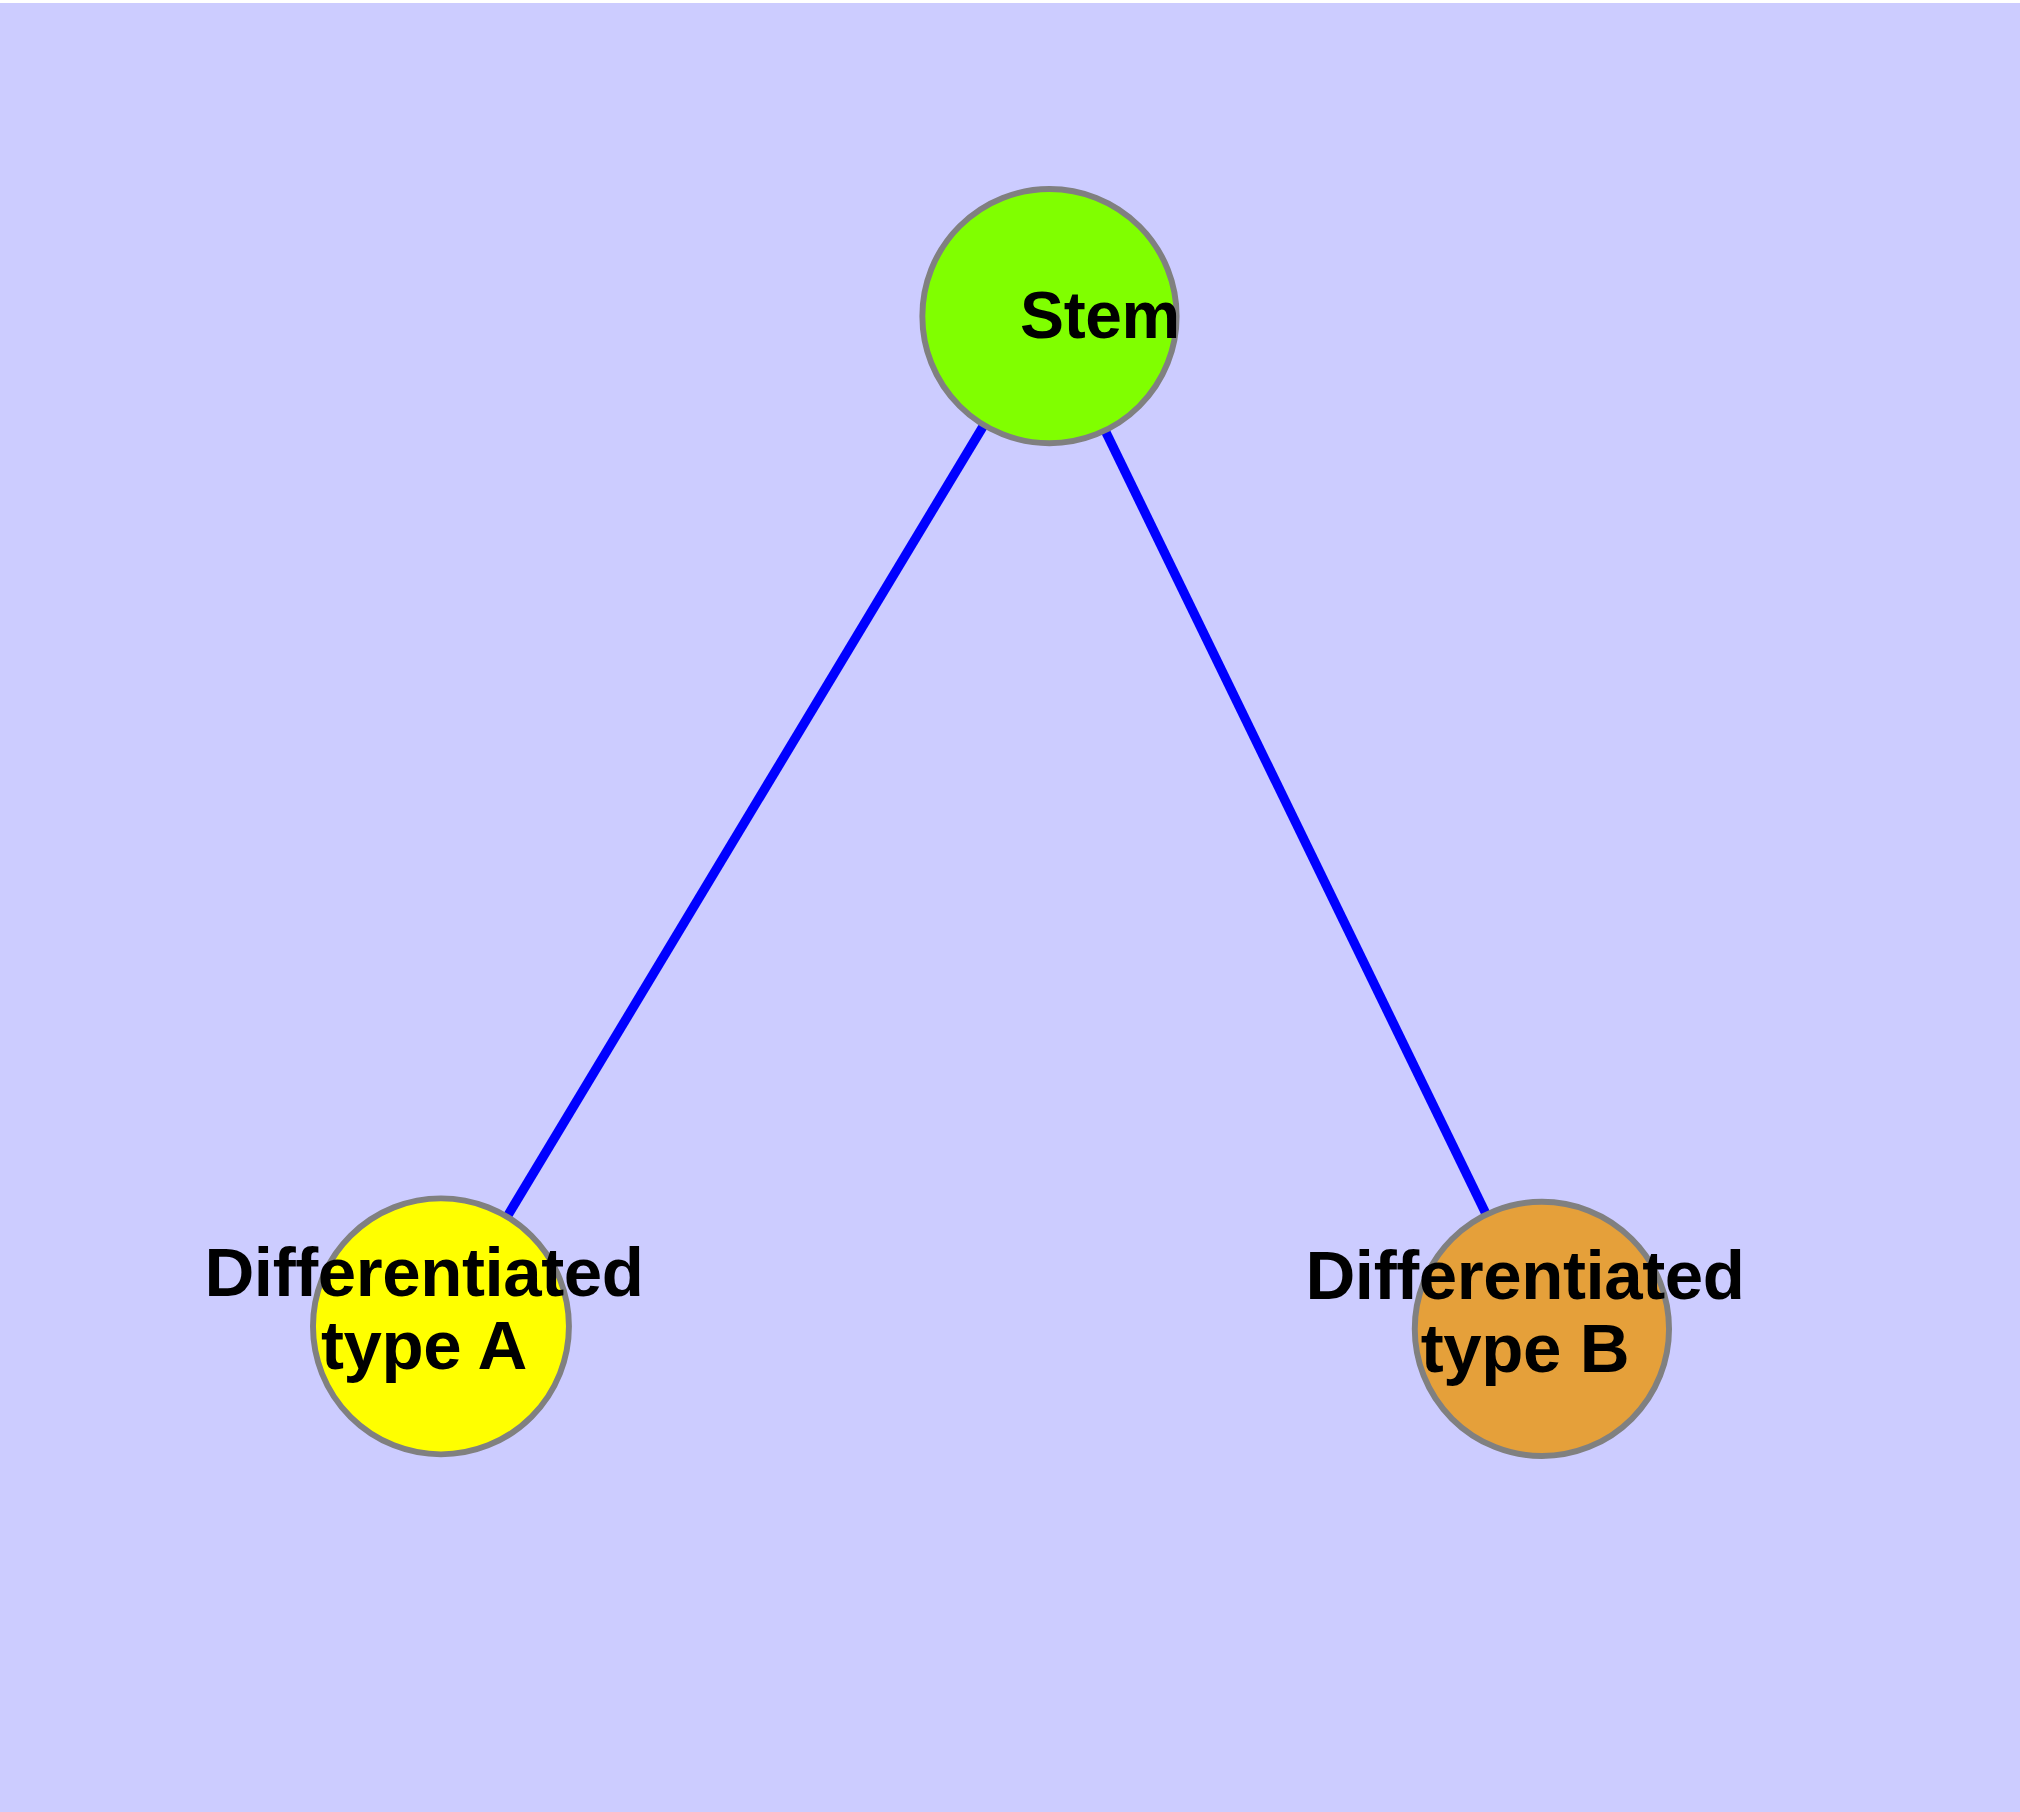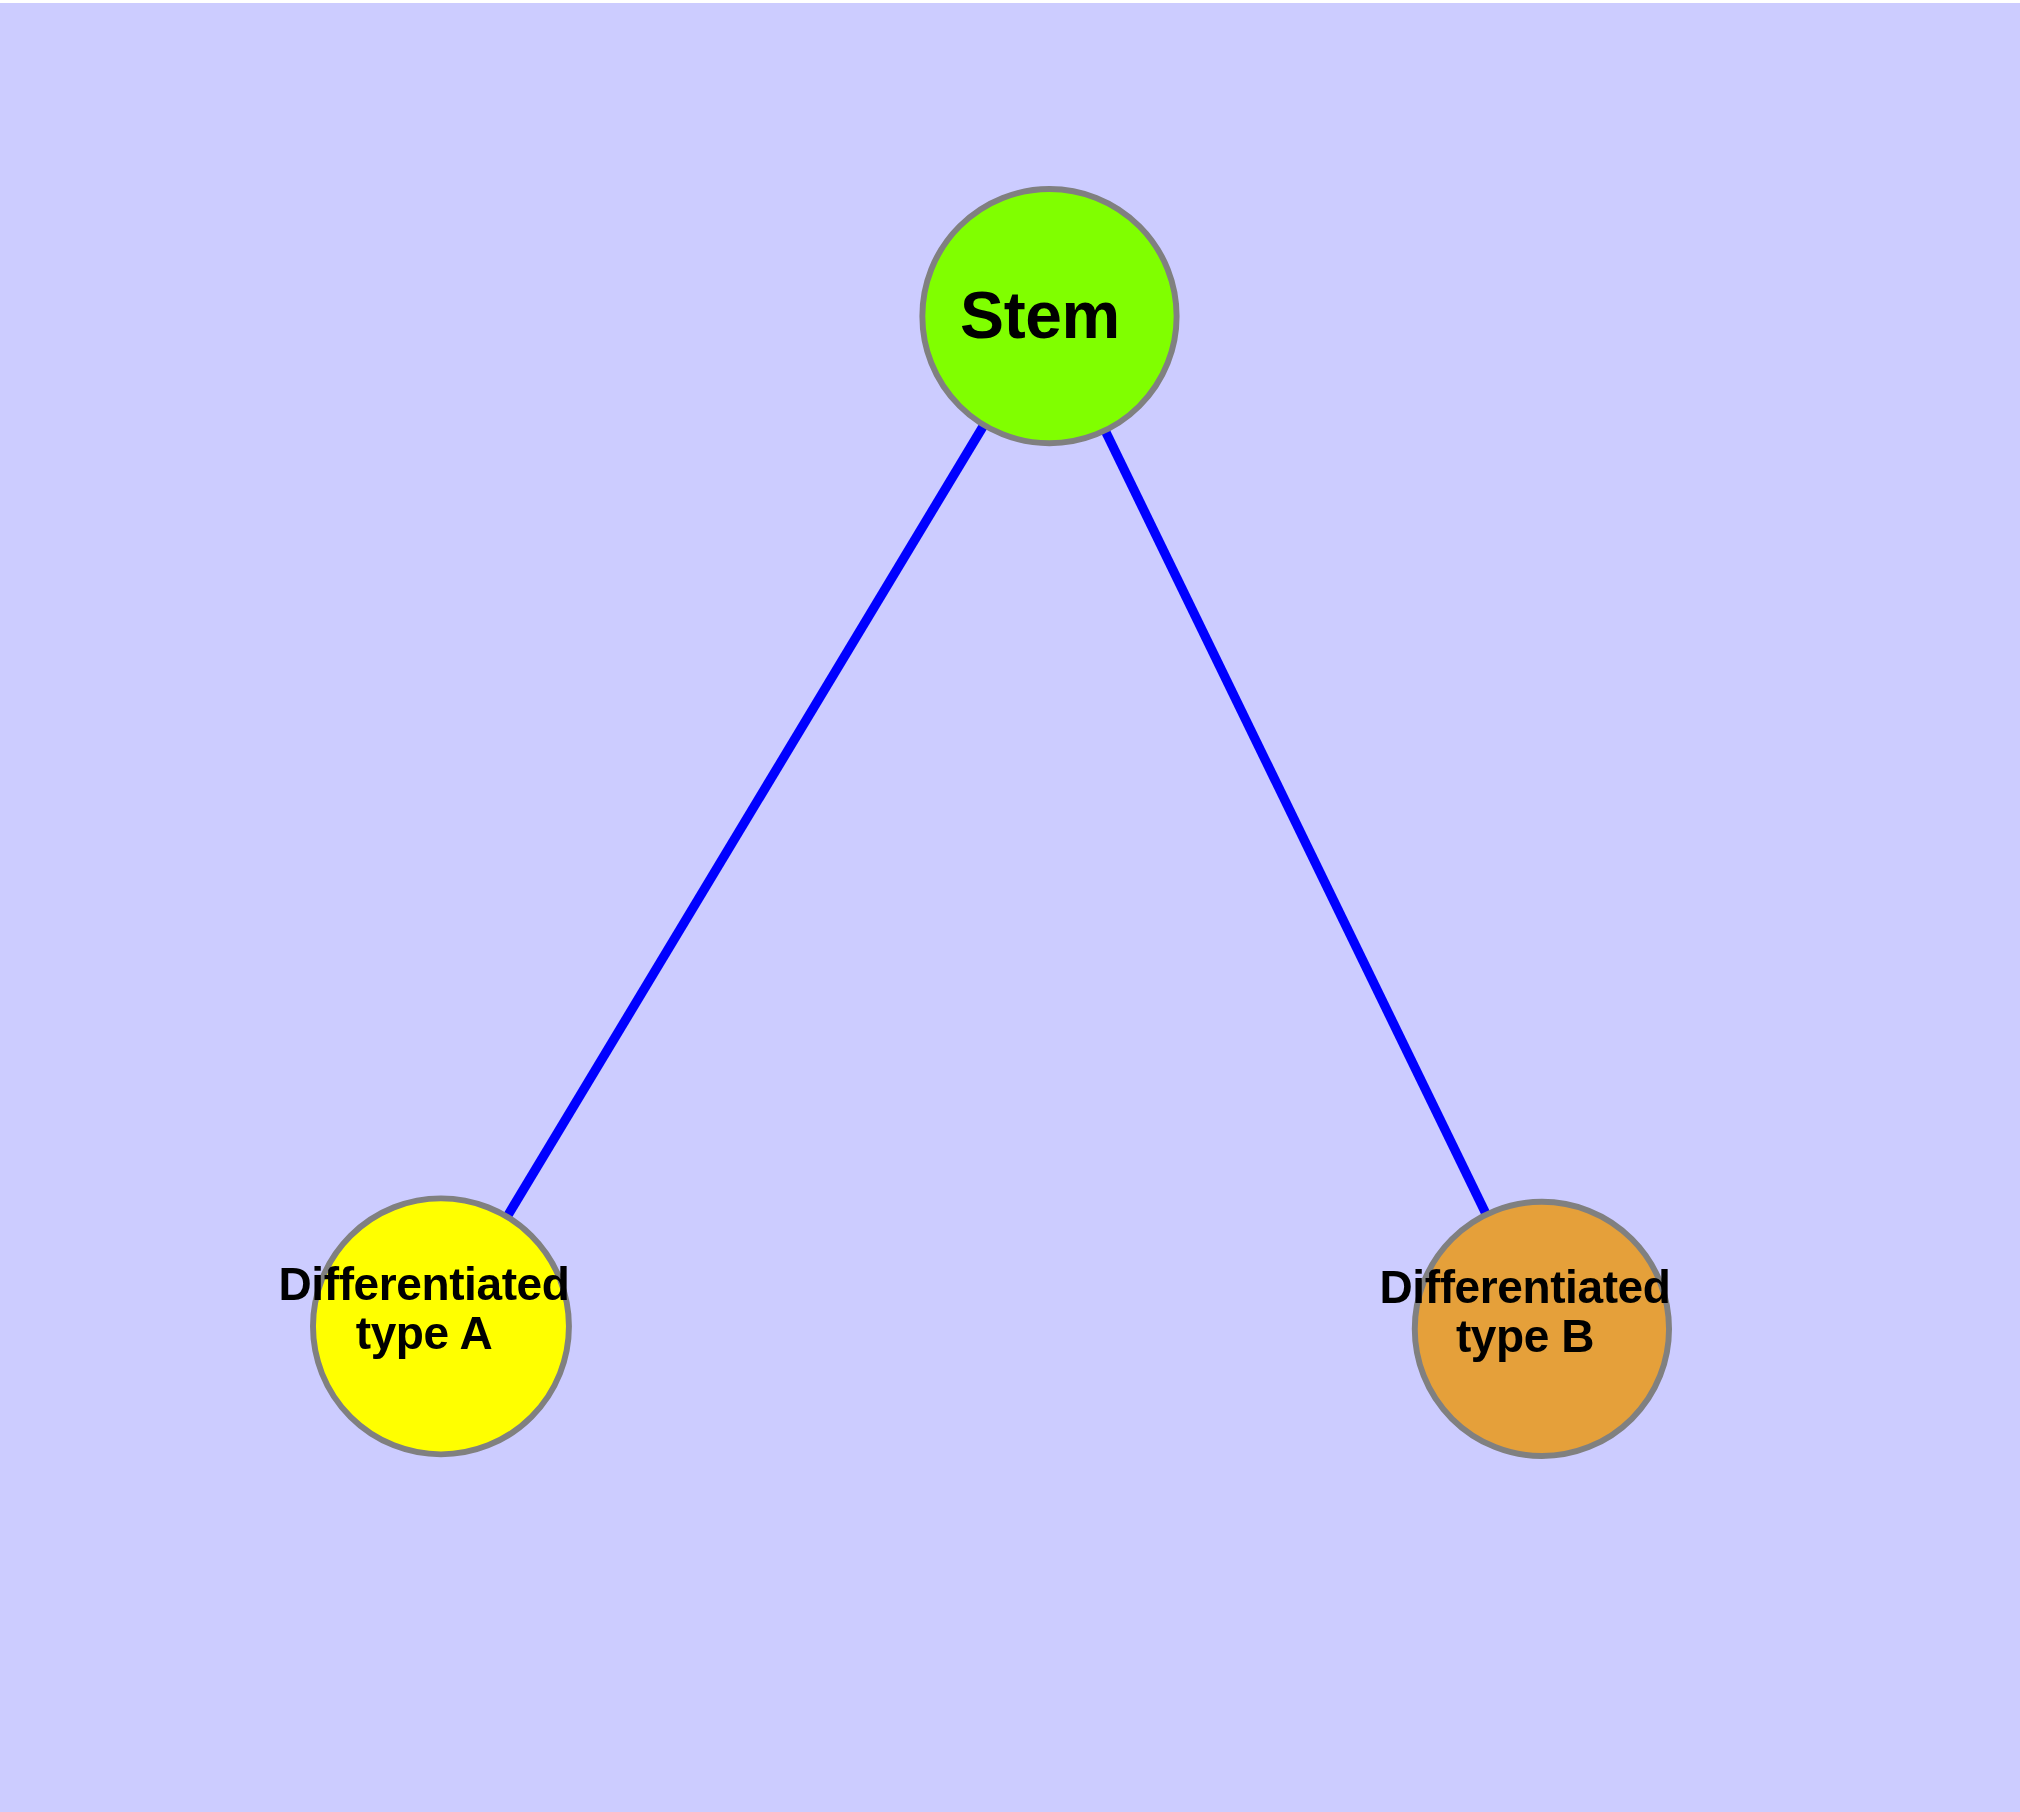--- a/index.html
+++ b/index.html
@@ -35,21 +35,21 @@
     color: #000000;
     font-weight: bold;
     text-align: center;
     line-height: 1.06;
     white-space: pre;
     transform: translate(-50%, -50%);
     pointer-events: none;
     letter-spacing: -0.4px;
   }
   .label-stem { font-size: 66px; }
-  .label-two  { font-size: 46px; }
+  .label-two  { font-size: 69px; }
 </style>
 </head>
 <body>
 
 <div id="canvas">
 
   <div id="plot-bg"></div>
 
   <svg id="graph-svg" viewBox="0 0 2384 2138" xmlns="http://www.w3.org/2000/svg">
     <g id="edges-layer">
@@ -57,21 +57,21 @@
         <line x1="1304.4622870929743" y1="509.69954057849293" x2="1752.5377129070257" y2="1431.300459421507" stroke="#0000ff" stroke-width="11" stroke-linecap="butt"></line>
       </g>
     <g id="nodes-layer">
         <circle cx="1238" cy="373" r="150" fill="#80ff00" stroke="#808080" stroke-width="7"></circle>
         <circle cx="520" cy="1565" r="151" fill="#ffff00" stroke="#808080" stroke-width="7"></circle>
         <circle cx="1819" cy="1568" r="150" fill="#e5a03a" stroke="#808080" stroke-width="7"></circle>
       </g>
   </svg>
 
   <div id="labels-layer">
-      <div class="node-label label-stem" style="left: 1040px; top: 316px;">Stem</div>
+      <div class="node-label label-stem" style="left: 1100px; top: 316px;">Stem</div>
       <div class="node-label label-two" style="left: 424px; top: 1309px;">Differentiated
 type A</div>
       <div class="node-label label-two" style="left: 1525px; top: 1312px;">Differentiated
 type B</div>
     </div>
 
 </div>
 
 
 </body></html>

